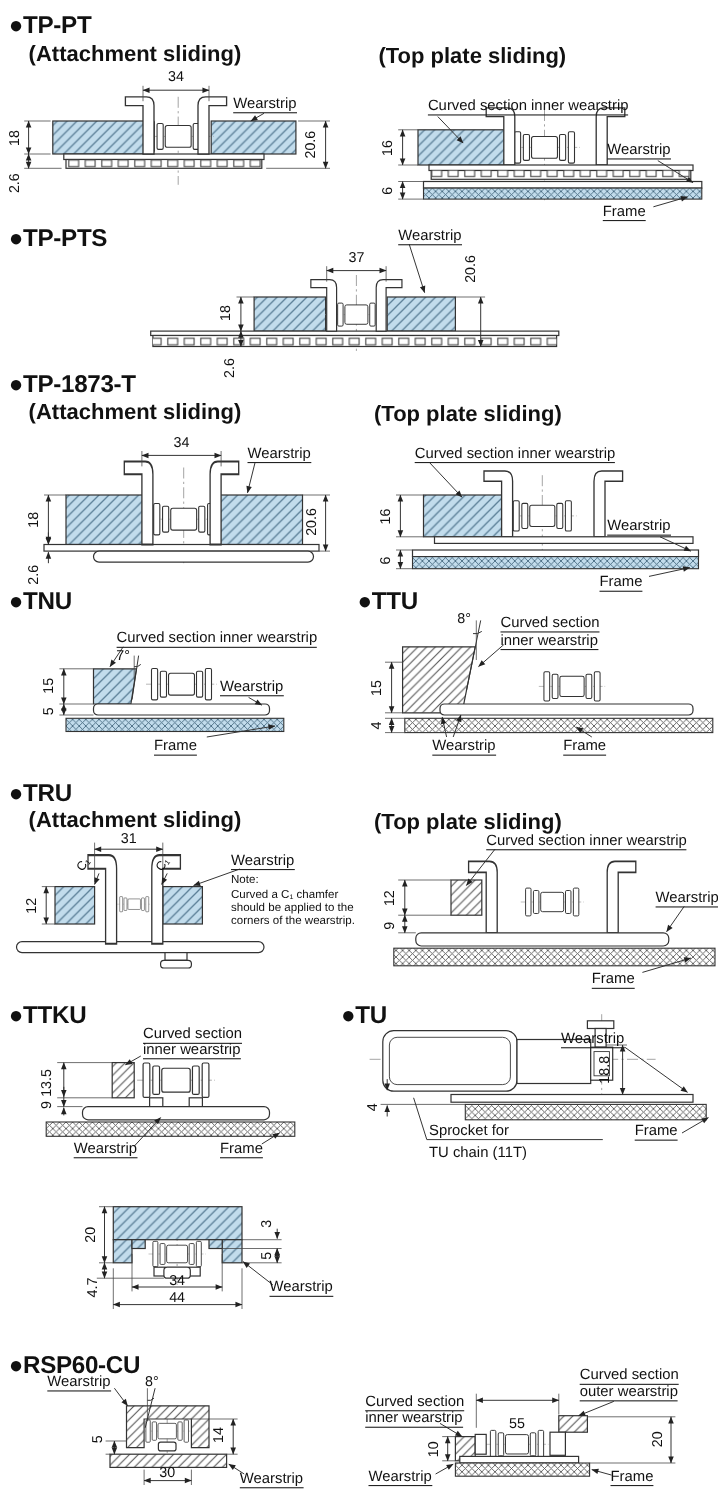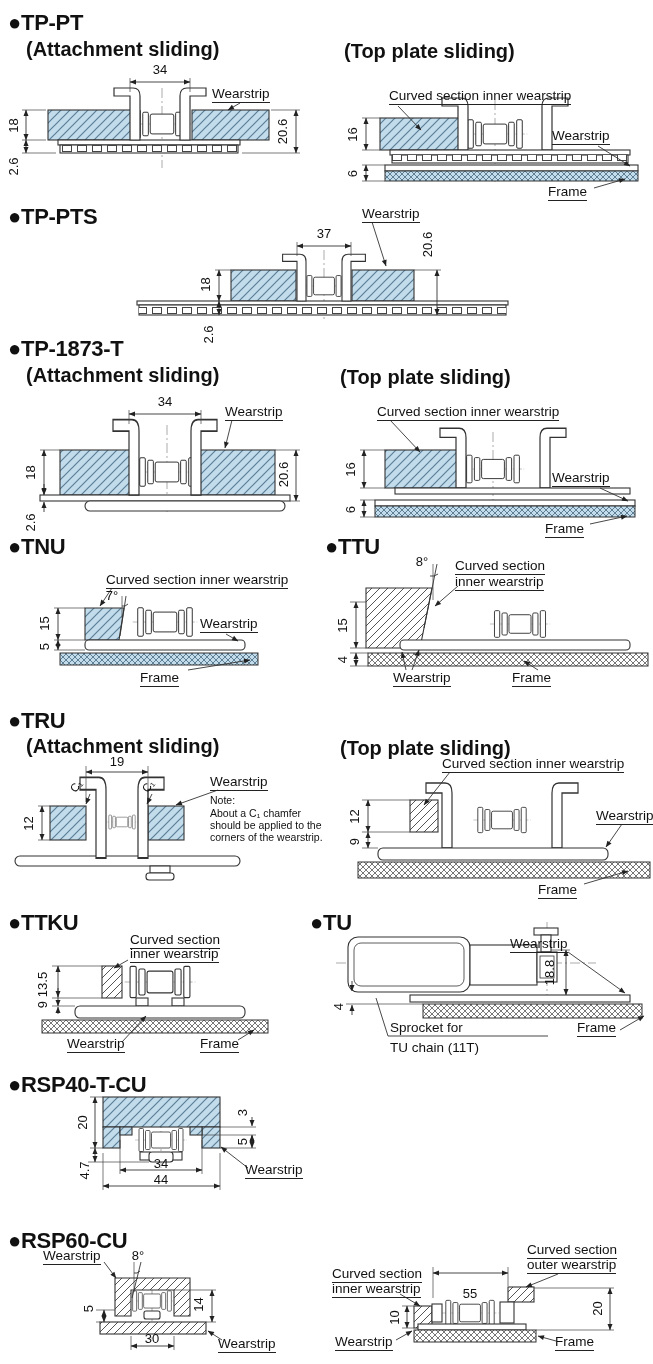--- a/index.html
+++ b/index.html
@@ -421,27 +421,27 @@
 <span class="lb u" style="left:455px;top:558px">Curved section</span>
 <span class="lb u" style="left:455px;top:574px">inner wearstrip</span>
 <span class="dv" style="left:327px;top:618px;width:30px">15</span>
 <span class="dv" style="left:327px;top:652px;width:30px">4</span>
 <span class="lb u" style="left:393px;top:670px">Wearstrip</span>
 <span class="lb u" style="left:512px;top:670px">Frame</span>
 
 <span class="t1" style="left:8px;top:708px">●TRU</span>
 <span class="t2" style="left:26px;top:735px">(Attachment sliding)</span>
 <span class="t2" style="left:340px;top:737px">(Top plate sliding)</span>
-<span class="dm" style="left:102px;top:754px;width:30px">19</span>
+<span class="dm" style="left:102px;top:754px;width:30px">31</span>
 <span class="c1" style="left:70px;top:780px">C₁</span>
 <span class="c1" style="left:142px;top:780px">C₁</span>
 <span class="dv" style="left:13px;top:816px;width:30px">12</span>
 <span class="lb u" style="left:210px;top:774px">Wearstrip</span>
 <span class="nt" style="left:210px;top:794px">Note:</span>
-<span class="nt" style="left:210px;top:807px">About a C₁ chamfer</span>
+<span class="nt" style="left:210px;top:807px">Curved a C₁ chamfer</span>
 <span class="nt" style="left:210px;top:819px">should be applied to the</span>
 <span class="nt" style="left:210px;top:831px">corners of the wearstrip.</span>
 
 <span class="lb u" style="left:442px;top:756px">Curved section inner wearstrip</span>
 <span class="dv" style="left:339px;top:809px;width:30px">12</span>
 <span class="dv" style="left:339px;top:834px;width:30px">9</span>
 <span class="lb u" style="left:596px;top:808px">Wearstrip</span>
 <span class="lb u" style="left:538px;top:882px">Frame</span>
 
 <span class="t1" style="left:8px;top:910px">●TTKU</span>
@@ -453,21 +453,20 @@
 <span class="lb u" style="left:67px;top:1036px">Wearstrip</span>
 <span class="lb u" style="left:200px;top:1036px">Frame</span>
 
 <span class="lb u" style="left:510px;top:936px">Wearstrip</span>
 <span class="dv" style="left:529px;top:965px;width:40px">18.8</span>
 <span class="dv" style="left:323px;top:999px;width:30px">4</span>
 <span class="lb" style="left:390px;top:1020px">Sprocket for</span>
 <span class="lb" style="left:390px;top:1040px">TU chain (11T)</span>
 <span class="lb u" style="left:577px;top:1020px">Frame</span>
 
-<span class="t1" style="left:8px;top:1072px">●RSP40-T-CU</span>
 <span class="dv" style="left:67px;top:1115px;width:30px">20</span>
 <span class="dv" style="left:227px;top:1105px;width:30px">3</span>
 <span class="dv" style="left:227px;top:1134px;width:30px">5</span>
 <span class="dm" style="left:146px;top:1156px;width:30px">34</span>
 <span class="dm" style="left:146px;top:1172px;width:30px">44</span>
 <span class="dv" style="left:69px;top:1163px;width:30px">4.7</span>
 <span class="lb u" style="left:245px;top:1162px">Wearstrip</span>
 
 <span class="t1" style="left:8px;top:1228px">●RSP60-CU</span>
 <span class="lb u" style="left:43px;top:1248px">Wearstrip</span>

